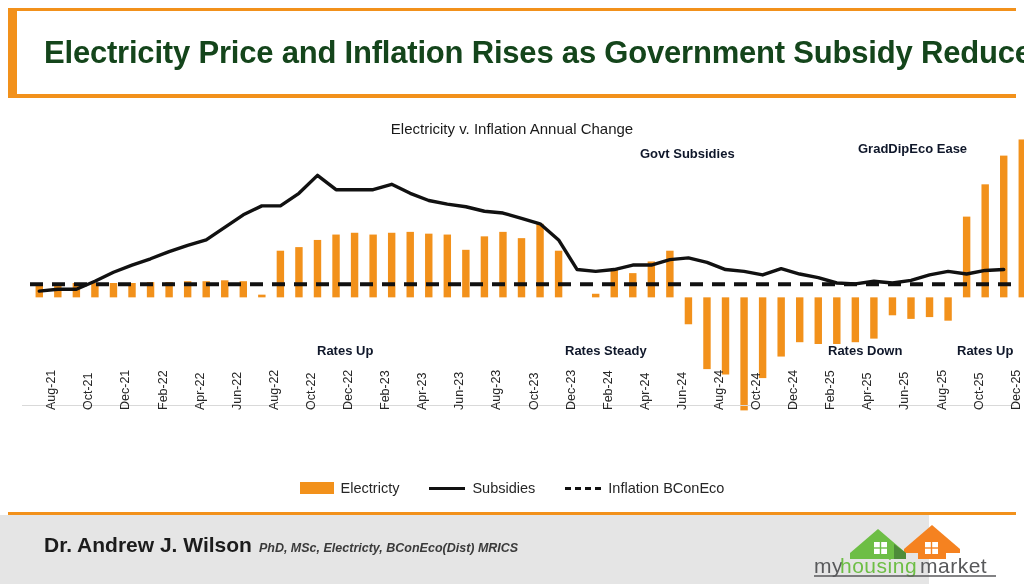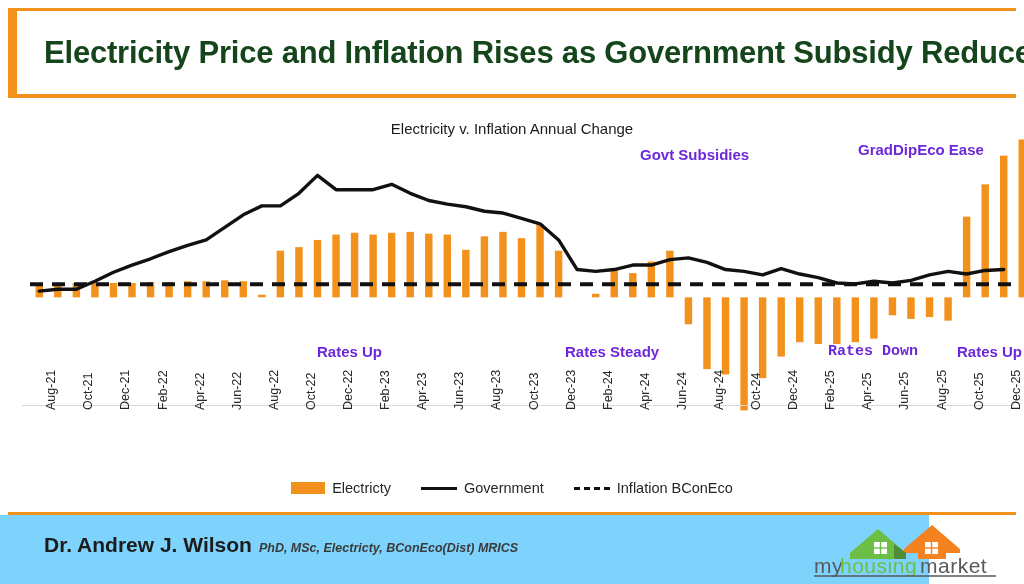--- a/index.html
+++ b/index.html
@@ -39,28 +39,28 @@
   
   .chart-wrap{
     position:absolute;left:0;top:100px;width:1024px;height:412px;
   }
   .chart-title{
     position:absolute;left:0;top:14px;width:1024px;
     text-align:center;
     font-size:15px;font-weight:normal;color:#1a1a1a;margin-top:6px;
   }
   .ann{
-    position:absolute;font-size:15px;font-weight:bold;color:#6d28d9;
+    position:absolute;font-size:13px;font-weight:bold;color:#0f172a;
     white-space:nowrap;
   }
   .ann-govt{left:640px;top:46px;}
   .ann-ease{left:858px;top:41px;}
   .ann-ratesup1{left:317px;top:243px;}
   .ann-ratessteady{left:565px;top:243px;}
-  .ann-ratesdown{left:828px;top:243px;font-family:Liberation Mono, monospace;}
+  .ann-ratesdown{left:828px;top:243px;}
   .ann-ratesup2{left:957px;top:243px;}
 
   .plot{
     position:absolute;left:30px;top:0px;width:983px;height:305px;
   }
   svg.plotsvg{display:block;width:983px;height:305px;overflow:visible;}
 
   .axis-line{
     position:absolute;left:22px;top:305px;width:992px;height:1px;
     background:#d9d9d9;
@@ -88,21 +88,21 @@
   .legend-label{font-size:14.5px;color:#262626;}
   .sw-bar{width:34px;height:12px;background:#F2911B;}
   .sw-line{width:36px;height:0;border-top:3.5px solid #111;}
   .sw-dash{width:36px;height:0;border-top:3.5px dashed #111;}
 
   
   .footer-rule{
     position:absolute;left:8px;top:512px;width:1008px;height:3px;background:#F2911B;
   }
   .footer{
-    position:absolute;left:0;top:515px;width:929px;height:69px;background:#7dd3fc;
+    position:absolute;left:0;top:515px;width:929px;height:69px;background:#e5e5e5;
   }
   .author{
     position:absolute;left:44px;top:18px;
     display:flex;align-items:baseline;gap:7px;
   }
   .author-name{font-size:21px;font-weight:bold;color:#1c1c1c;}
   .author-creds{font-size:12.5px;font-style:italic;font-weight:bold;color:#3a3a3a;}
   .logo{
     position:absolute;left:788px;top:8px;width:196px;height:54px;margin-left:20px;
   }
@@ -222,21 +222,21 @@
         <div class="xtick" style="left: 1008.73px; top: 2px;">Dec-25</div>
       </div>
 
     <div class="legend">
       <div class="legend-item">
         <span class="sw-bar"></span>
         <span class="legend-label">Electricty</span>
       </div>
       <div class="legend-item">
         <span class="sw-line"></span>
-        <span class="legend-label">Government</span>
+        <span class="legend-label">Subsidies</span>
       </div>
       <div class="legend-item">
         <span class="sw-dash"></span>
         <span class="legend-label">Inflation BConEco</span>
       </div>
     </div>
   </div>
 
   <div class="footer-rule"></div>
   <div class="footer">

